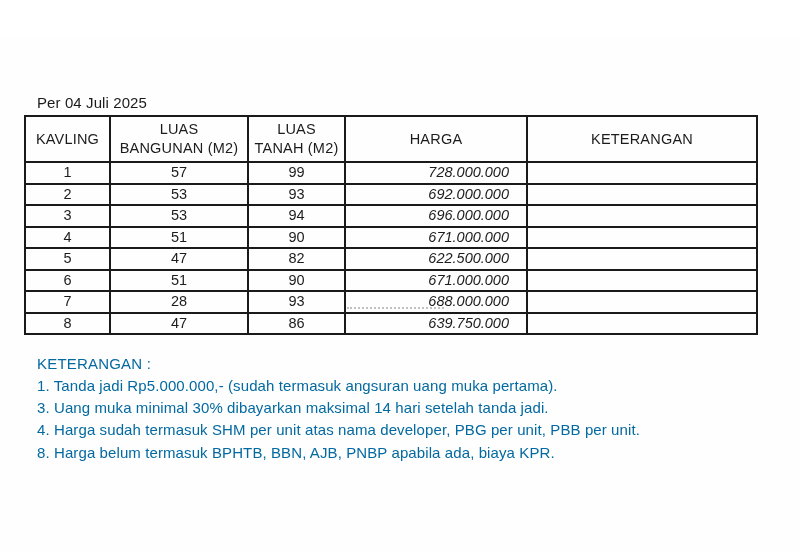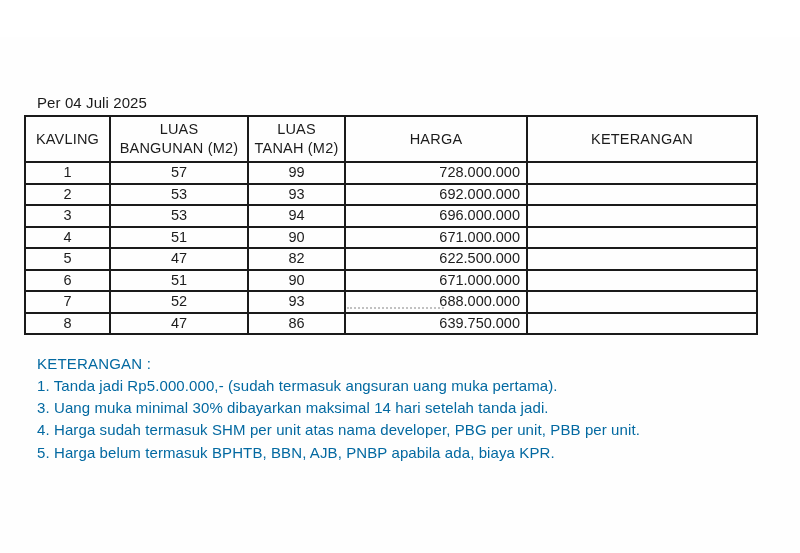--- a/index.html
+++ b/index.html
@@ -53,21 +53,22 @@
   }
   .price-table td {
     height: 19.5px;
     font-size: 14.5px;
     text-align: center;
     vertical-align: middle;
     line-height: 19px;
   }
   .price-table td.cell-harga {
     text-align: right;
-    padding-right: 6px;
+    padding-right: 17px;
+    font-style: italic;
   }
   .price-table td.cell-keterangan {
     text-align: left;
   }
   .watermark-artifact {
     position: absolute;
     left: 347px;
     top: 270px;
     width: 97px;
     height: 0;
@@ -158,21 +159,21 @@
         </tr>
         <tr>
           <td class="cell-kavling">6</td>
           <td class="cell-bangunan">51</td>
           <td class="cell-tanah">90</td>
           <td class="cell-harga">671.000.000</td>
           <td class="cell-keterangan"></td>
         </tr>
         <tr>
           <td class="cell-kavling">7</td>
-          <td class="cell-bangunan">52</td>
+          <td class="cell-bangunan">28</td>
           <td class="cell-tanah">93</td>
           <td class="cell-harga">688.000.000</td>
           <td class="cell-keterangan"></td>
         </tr>
         <tr>
           <td class="cell-kavling">8</td>
           <td class="cell-bangunan">47</td>
           <td class="cell-tanah">86</td>
           <td class="cell-harga">639.750.000</td>
           <td class="cell-keterangan"></td>
@@ -181,17 +182,17 @@
   </table>
 
   <div class="watermark-artifact"></div>
 
   <div class="notes">
     <div class="notes-title">KETERANGAN :</div>
     <div id="notes-list">
         <div class="note-item">1. Tanda jadi Rp5.000.000,- (sudah termasuk angsuran uang muka pertama).</div>
         <div class="note-item">3. Uang muka minimal 30% dibayarkan maksimal 14 hari setelah tanda jadi.</div>
         <div class="note-item">4. Harga sudah termasuk SHM per unit atas nama developer, PBG per unit, PBB per unit.</div>
-        <div class="note-item">5. Harga belum termasuk BPHTB, BBN, AJB, PNBP apabila ada, biaya KPR.</div>
+        <div class="note-item">8. Harga belum termasuk BPHTB, BBN, AJB, PNBP apabila ada, biaya KPR.</div>
       </div>
   </div>
 
 </div>
 
 </body></html>

